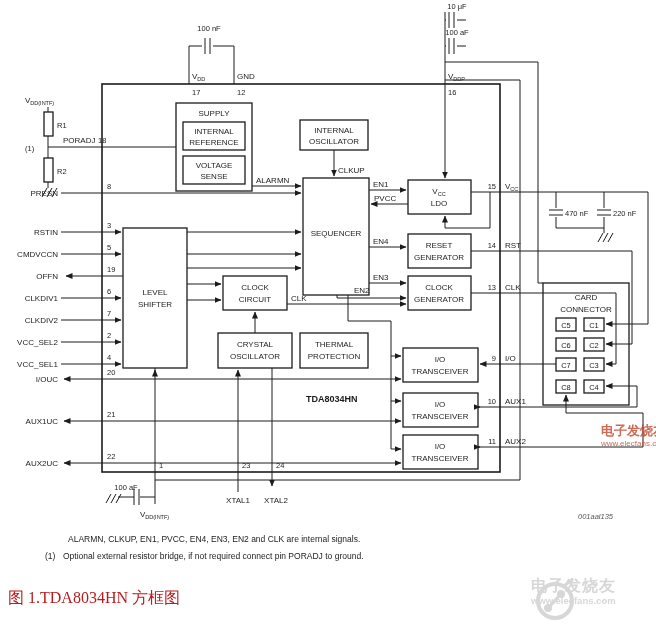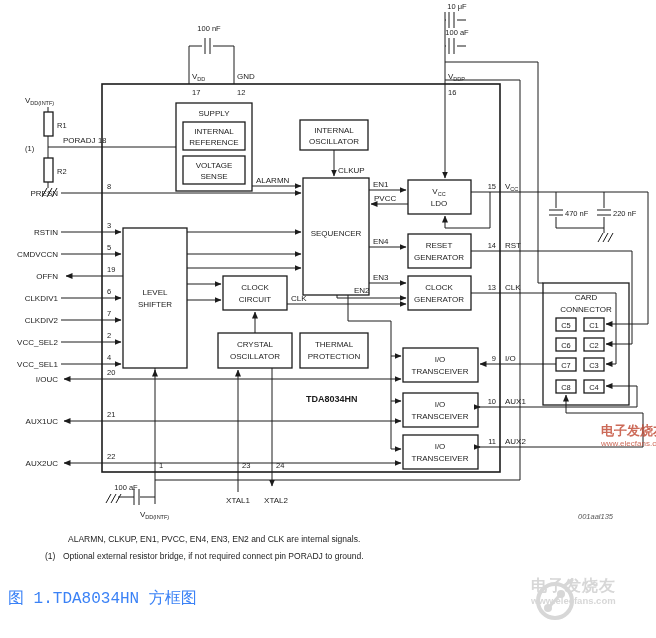--- a/index.html
+++ b/index.html
@@ -9,22 +9,22 @@
   svg text{font-family:"Liberation Sans", sans-serif;fill:#1c1c1c;}
   .blk{fill:none;stroke:#1c1c1c;stroke-width:1.3;}
   .chip{fill:none;stroke:#1c1c1c;stroke-width:1.6;}
   .wire{fill:none;stroke:#1c1c1c;stroke-width:1;}
   .t8{font-size:8px;}
   .t7{font-size:7.5px;}
   .t9b{font-size:9px;font-weight:bold;}
   .mid{text-anchor:middle;}
   .end{text-anchor:end;}
   .fig-id{font-size:7.5px;font-style:italic;fill:#555;}
-  #caption{position:absolute;left:8px;top:588px;font-family:Liberation Mono, monospace;
-           font-size:16px;color:#3b82f6;}
+  #caption{position:absolute;left:8px;top:588px;font-family:Liberation Serif, serif;
+           font-size:16px;color:#b91c1c;}
   #gray-logo{position:absolute;left:531px;top:577px;display:flex;align-items:center;
              gap:4px;color:#d7d7d7;}
   #gray-logo .cn{font-size:16px;font-weight:bold;letter-spacing:1px;line-height:1.1;white-space:nowrap;}
   #gray-logo .url{font-size:9.5px;font-weight:bold;white-space:nowrap;}
   #red-mark{position:absolute;left:601px;top:424px;width:55px;overflow:hidden;
             color:#c0452f;opacity:.8;line-height:1.15;}
   #red-mark .cn{font-size:13px;font-weight:bold;white-space:nowrap;}
   #red-mark .url{font-size:8px;white-space:nowrap;}
 </style>
 </head>

